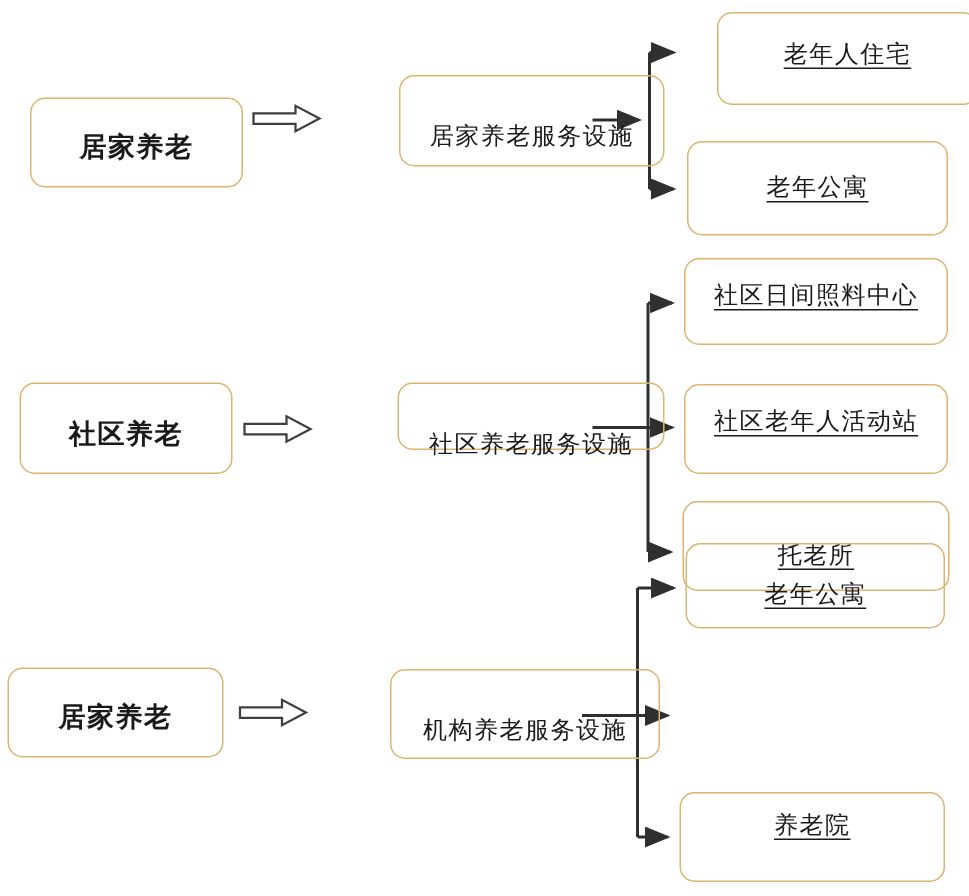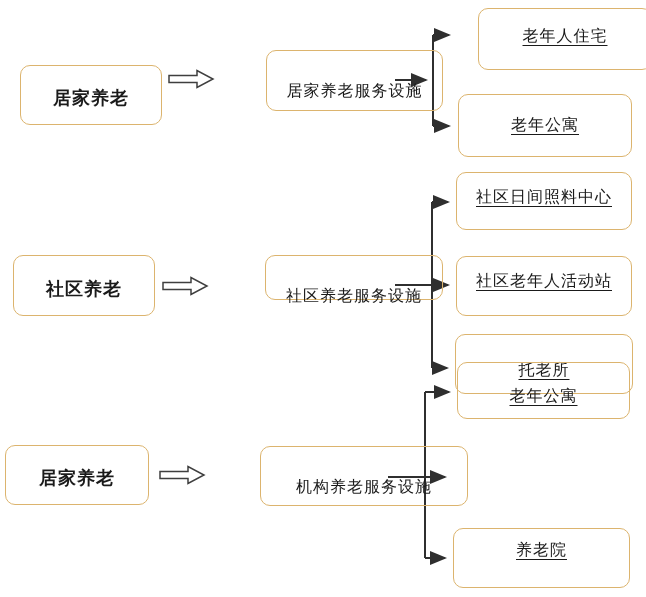--- a/index.html
+++ b/index.html
@@ -114,21 +114,21 @@
   <div class="box leaf" style="left:456px;top:256px;width:176px;height:60px">
     <span class="label">社区老年人活动站</span>
   </div>
   <div class="box leaf pt12" style="left:455px;top:334px;width:178px;height:60px">
     <span class="label">托老所</span>
   </div>
 
   <div class="box source" style="left:5px;top:445px;width:144px;height:60px">
     <span class="label">居家养老</span>
   </div>
-  <div class="box mid" style="left:212px;top:446px;width:208px;height:60px">
+  <div class="box mid" style="left:212px;top:446px;width:180px;height:60px">
     <span class="label">机构养老服务设施</span>
   </div>
   <div class="box leaf pt12" style="left:457px;top:362px;width:173px;height:57px">
     <span class="label">老年公寓</span>
   </div>
   <div class="box leaf pt11" style="left:453px;top:528px;width:177px;height:60px">
     <span class="label">养老院</span>
   </div>
 
 </div>

